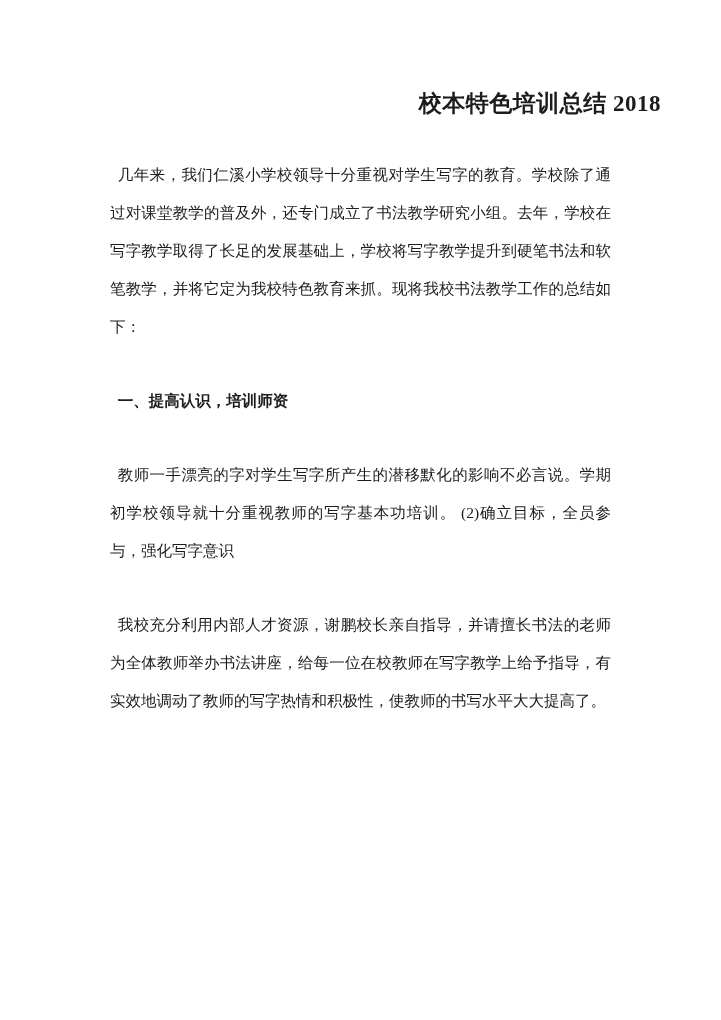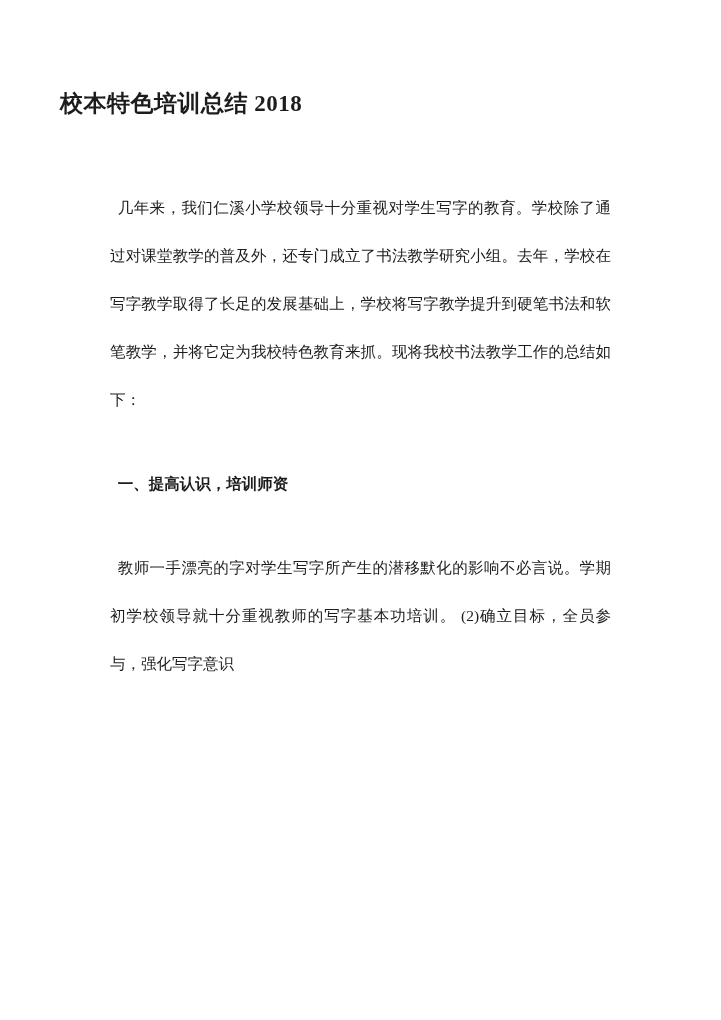--- a/index.html
+++ b/index.html
@@ -11,34 +11,34 @@
     position: relative;
     width: 721px;
     height: 1020px;
     margin: 0 auto;
     background: #ffffff;
     overflow: hidden;
     font-family: "Liberation Serif", "DejaVu Serif", serif;
     color: #1c1c1c;
   }
   .doc-title {
-    margin: 88px 60px 64px 60px;
+    margin: 88px 60px 36px 60px;
     font-size: 23px;
     line-height: 32px;
     font-weight: bold;
-    text-align: left;
+    text-align: right;
     letter-spacing: 0.5px;
   }
   .doc-body {
     margin: 0 110px 0 110px;
   }
   .para, .sec-heading {
     margin: 0 0 36px 0;
     font-size: 15.5px;
-    line-height: 48px;
+    line-height: 38px;
     text-align: justify;
     text-justify: inter-ideograph;
     text-indent: 0.5em;
     word-break: break-all;
   }
   .sec-heading {
     text-align: left;
     font-weight: bold;
   }
 </style>
@@ -50,14 +50,15 @@
 
   <div class="doc-body">
     <p class="para">几年来，我们仁溪小学校领导十分重视对学生写字的教育。学校除了通过对课堂教学的普及外，还专门成立了书法教学研究小组。去年，学校在写字教学取得了长足的发展基础上，学校将写字教学提升到硬笔书法和软笔教学，并将它定为我校特色教育来抓。现将我校书法教学工作的总结如下：</p>
 
     <p class="sec-heading">一、提高认识，培训师资</p>
 
     <p class="para">教师一手漂亮的字对学生写字所产生的潜移默化的影响不必言说。学期初学校领导就十分重视教师的写字基本功培训。 (2)确立目标，全员参与，强化写字意识</p>
 
 
 
+    <p class="para">我校充分利用内部人才资源，谢鹏校长亲自指导，并请擅长书法的老师为全体教师举办书法讲座，给每一位在校教师在写字教学上给予指导，有实效地调动了教师的写字热情和积极性，使教师的书写水平大大提高了。</p>
   </div>
 </div>
 
 </body></html>

